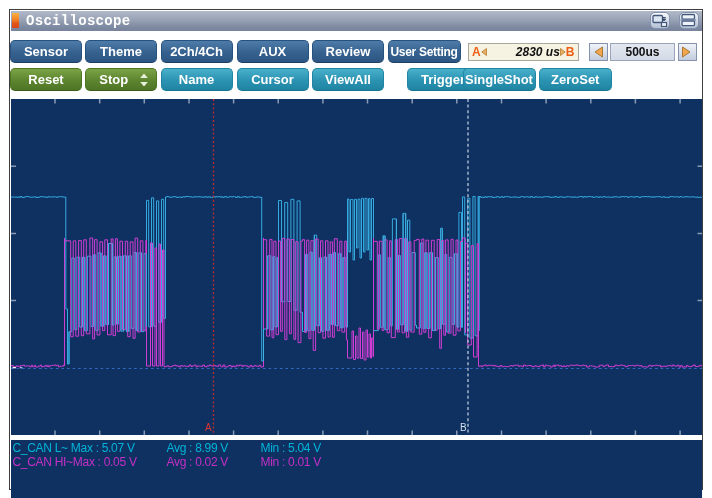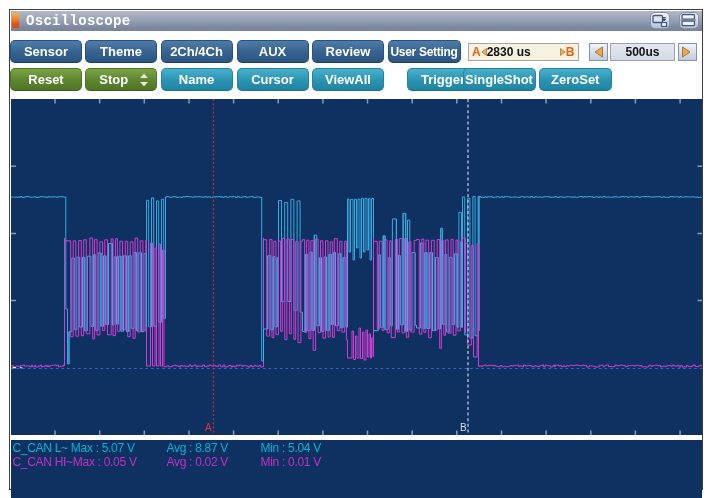--- a/index.html
+++ b/index.html
@@ -12,21 +12,21 @@
 #title { left:26px; top:13px; color:#fff; font-size:14px; font-weight:700; letter-spacing:0.3px;font-family:Liberation Mono, monospace; }
 .tbtn { top:11.5px; width:20px; height:17px; border:1.5px solid #8593af; border-radius:5px;
   background:linear-gradient(#f8fafc, #d5dce8 50%, #b3c0d4); }
 .btn { position:absolute; height:23px; border-radius:5px; color:#fff; font-size:13px; font-weight:700;
   text-align:center; line-height:22px; }
 .b1 { top:39.5px; width:72px; background:linear-gradient(#4e7ca9, #36618f 55%, #2c5583); border:1px solid #27517f; border-bottom-color:#1c4064; }
 .b2 { top:67.5px; width:72px; background:linear-gradient(#48b0ca, #2b93b2 55%, #1f84a2); border:1px solid #1f85a3; border-bottom-color:#137691; }
 .bg2 { top:67.5px; width:72px; background:linear-gradient(#7ba345, #5d8530 55%, #4e7524); border:1px solid #4e7524; border-bottom-color:#3c5c1b; }
 #abbox { left:468px; top:42.5px; width:110.5px; height:18.5px; background:#f6f3e3; border:1px solid #aaa89c;
   font-size:12px; font-weight:700; color:#111; display:flex; align-items:center; padding:0 3px; }
-#abbox .mid { flex:1; text-align:left; }
+#abbox .mid { flex:1; text-align:right;font-style:italic; }
 .aletter { color:#ee5e12; font-size:12px; font-weight:700; }
 .spin { top:43px; width:19px; height:18px; background:linear-gradient(#f0f3f8,#d9dfeb 50%,#c2ccdd); border:1.5px solid #8492ae; }
 #t500 { left:610px; top:43px; width:65px; height:18px; background:linear-gradient(#e3e8f0,#d3dae6); border:1px solid #9aa5ba;
   font-size:12px; font-weight:700; color:#111; text-align:center; line-height:17px; }
 #chart { left:10.5px; top:99px; }
 #infobar { left:10.5px; top:440px; width:691px; height:63px; background:#0f3162; font-size:12px; letter-spacing:-0.3px; }
 #infobar .l1 { position:absolute; left:2px; top:1px; color:#00b4d8; }
 #infobar .l2 { position:absolute; left:2px; top:15px; color:#c52fc5; }
 #infobar span { position:absolute; white-space:nowrap; }
 </style></head>
@@ -102,15 +102,15 @@
  <path id="cov" d="M58 265V232.7M71.4 228.1V158.3M73.8 158.3V231.7M82.8 227.4V155.7M90 153.8V227.2M92.7 227.2V156.8M94.9 156.8V225.6M97.6 225.6V144.5M101.3 144.5V226.1M105.5 157.8V225.1M110 157.2V232.2M112.6 232.2V156.8M115.4 156.8V232.6M117.8 232.6V156.8M125.2 153.5V231.5M130.4 153.8V232.6M135.5 154.7V227.5M252.5 262V230M256.8 230V156.8M262.1 231V157.6M266.1 228V158.5M294.7 232.5V155.4M301 153.1V231.4M303.3 231.4V136.1M308.3 226.8V158.8M310.6 158.8V232.3M315.6 158V231.4M318.1 231.4V155.3M320.3 155.3V225.5M324.4 153.4V226.7M329.9 154.7V228.8M332 228.8V158.7M336.5 228.1V131.8M362.5 231V231.6M372.2 228.3V136.8M374 136.8V230.7M385.4 119.9V230.3M387.5 230.3V156.4M392.1 225.8V114.4M394.7 114.4V232.4M396.5 232.4V121.2M405.5 226.3V229M413.9 229.6V153.7M416 153.7V229.5M418.8 229.5V153.7M421.5 153.7V231.6M424.3 231.6V158.6M429.8 229.7V129.2M443.3 225.4V154.8M446.1 154.8V228.2" stroke="#3fb0e2" stroke-width="1" fill="none"></path>
  <rect x="1.5" y="268" width="3.5" height="1.3" fill="#e8eef6"></rect>
     <rect x="9" y="268.2" width="2.5" height="1.1" fill="#b9d4ee"></rect>
  <line x1="202.5" y1="0" x2="202.5" y2="336" stroke="#c22b2b" stroke-width="1.3" stroke-dasharray="2 2.2"></line>
  <line x1="457" y1="0" x2="457" y2="336" stroke="#c9d4e3" stroke-width="1.2" stroke-dasharray="3 2.6"></line>
  <text x="194" y="331.5" fill="#dd3333" font-size="10" font-family="Liberation Sans">A</text>
  <text x="449" y="331.5" fill="#d5dfeb" font-size="10" font-family="Liberation Sans">B</text>
 </svg>
 
 <div class="abs" id="infobar">
- <div class="l1">C_CAN L~ Max : 5.07 V<span style="left:154px">Avg : 8.87 V</span><span style="left:248px">Min : 5.04 V</span></div>
+ <div class="l1">C_CAN L~ Max : 5.07 V<span style="left:154px">Avg : 8.99 V</span><span style="left:248px">Min : 5.04 V</span></div>
  <div class="l2">C_CAN HI~Max : 0.05 V<span style="left:154px">Avg : 0.02 V</span><span style="left:248px">Min : 0.01 V</span></div>
 </div>
 
 </body></html>

